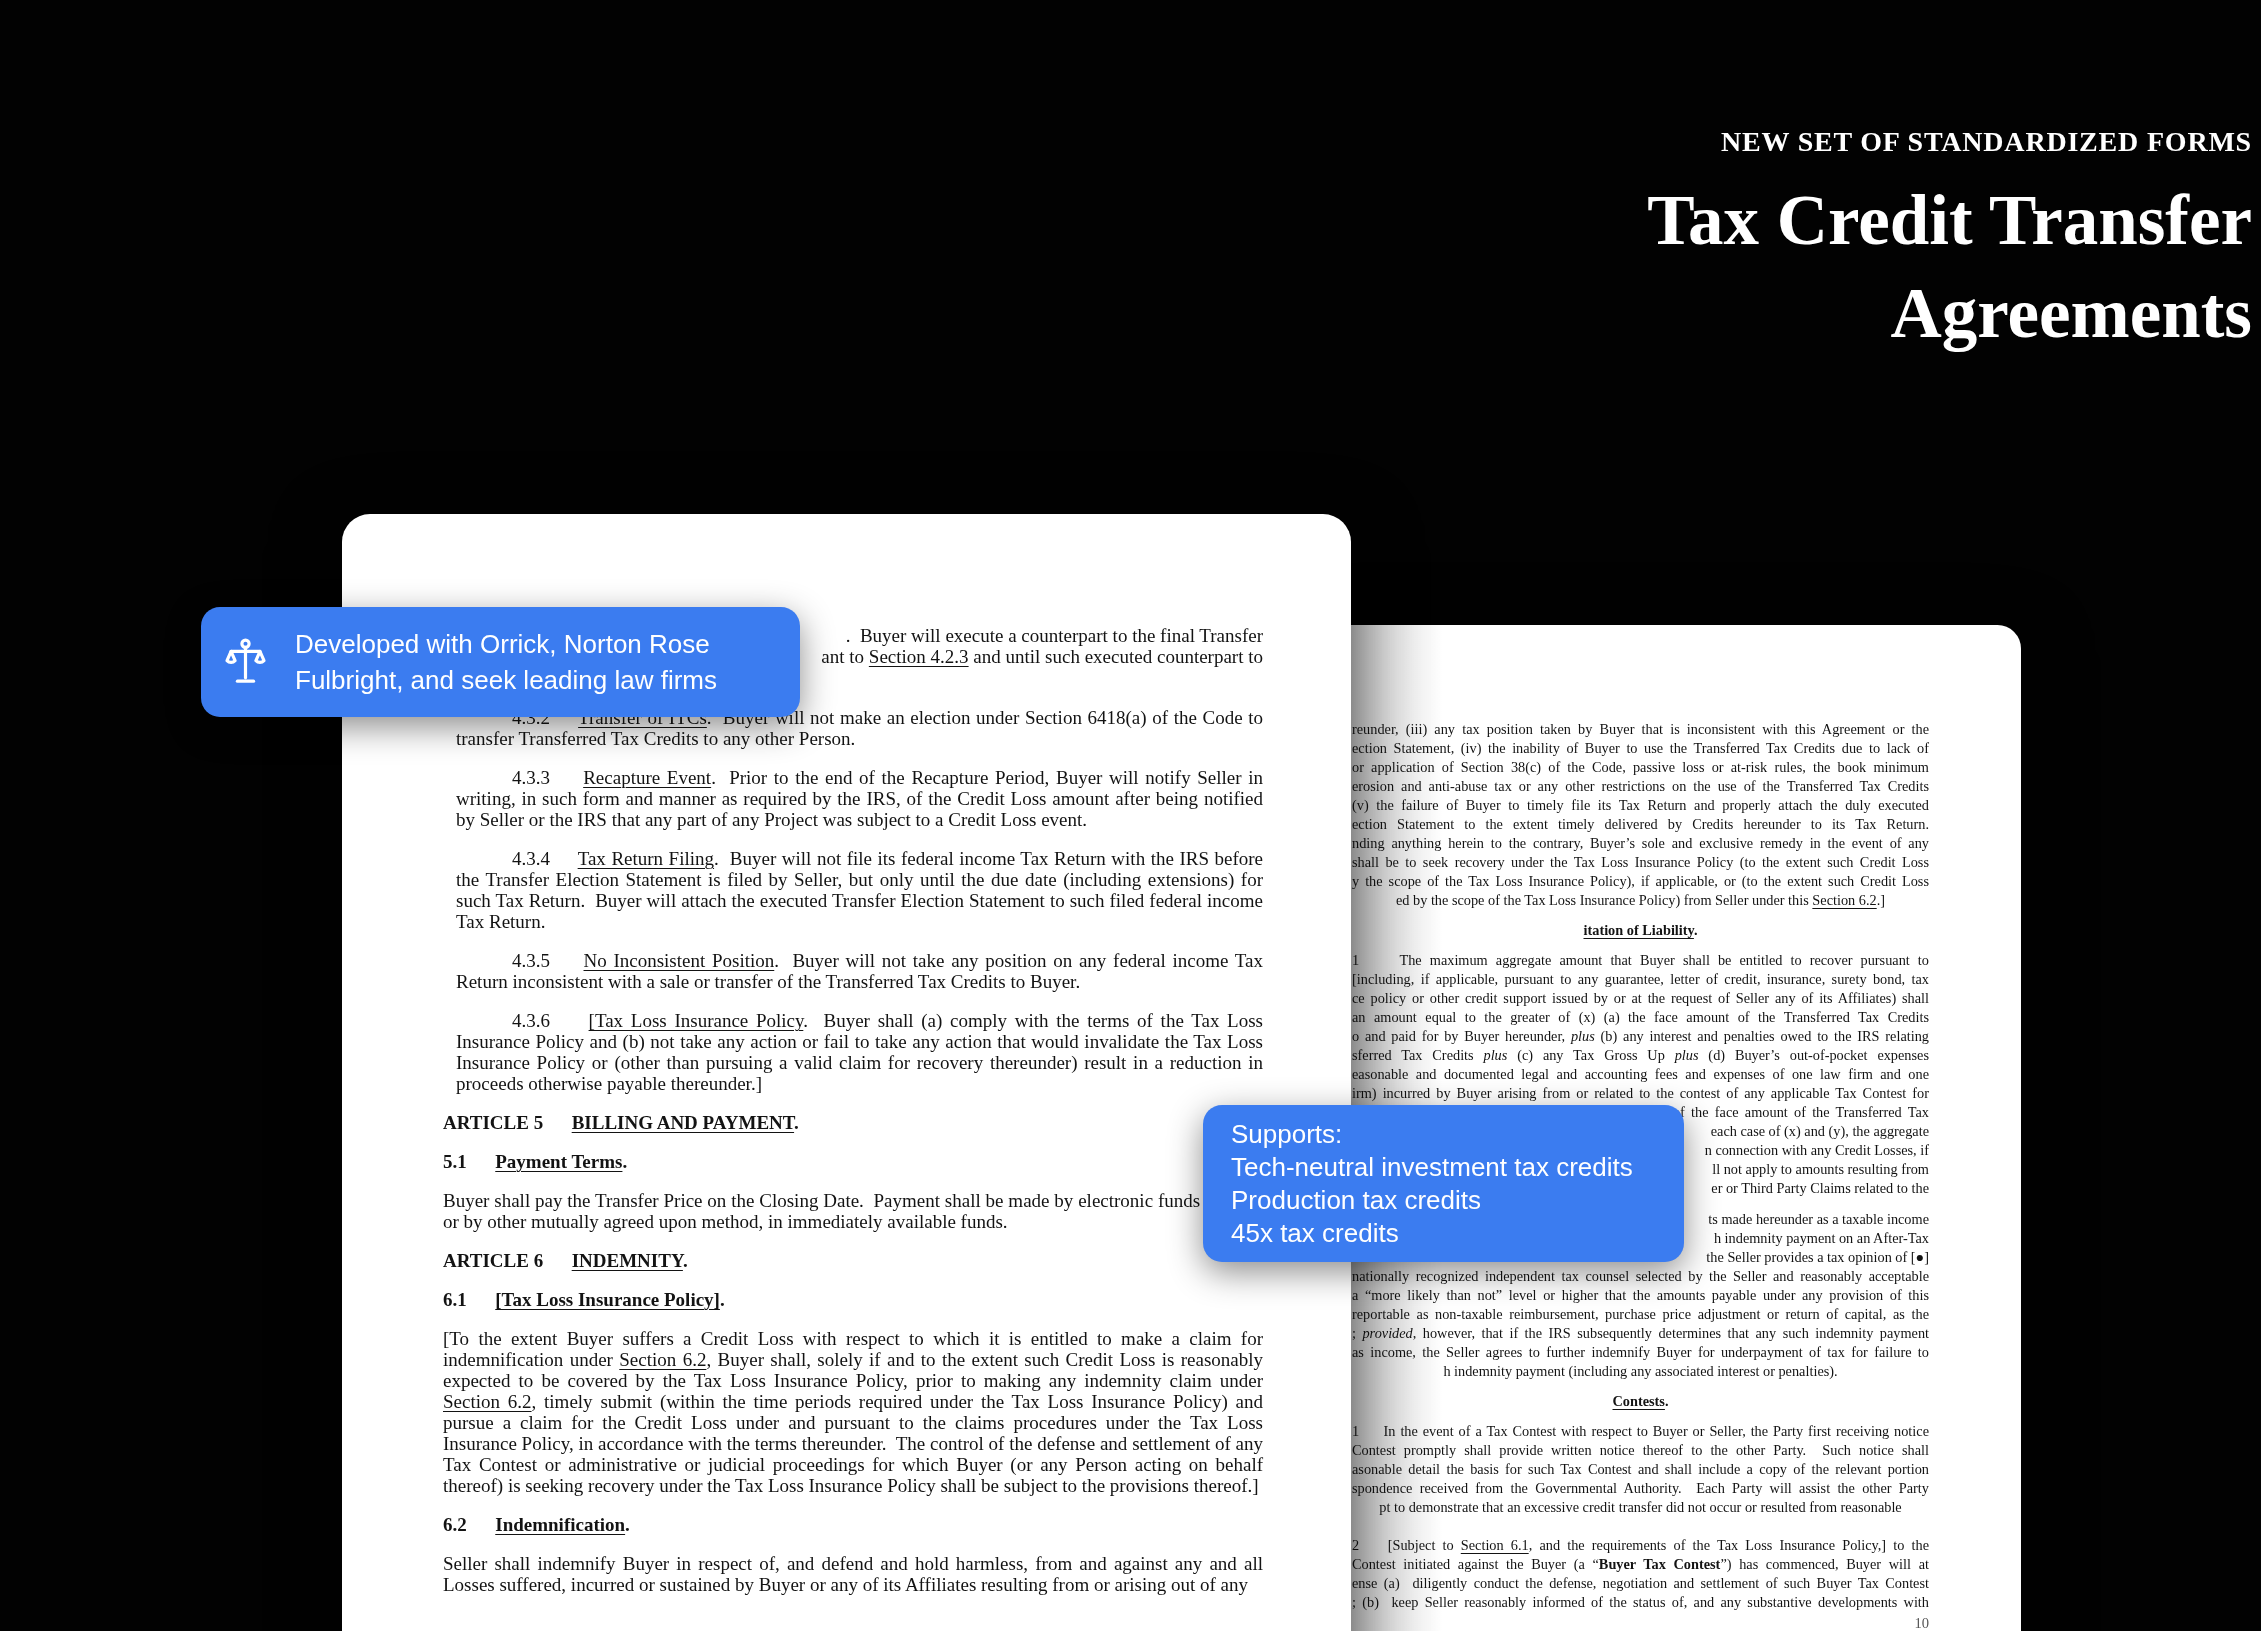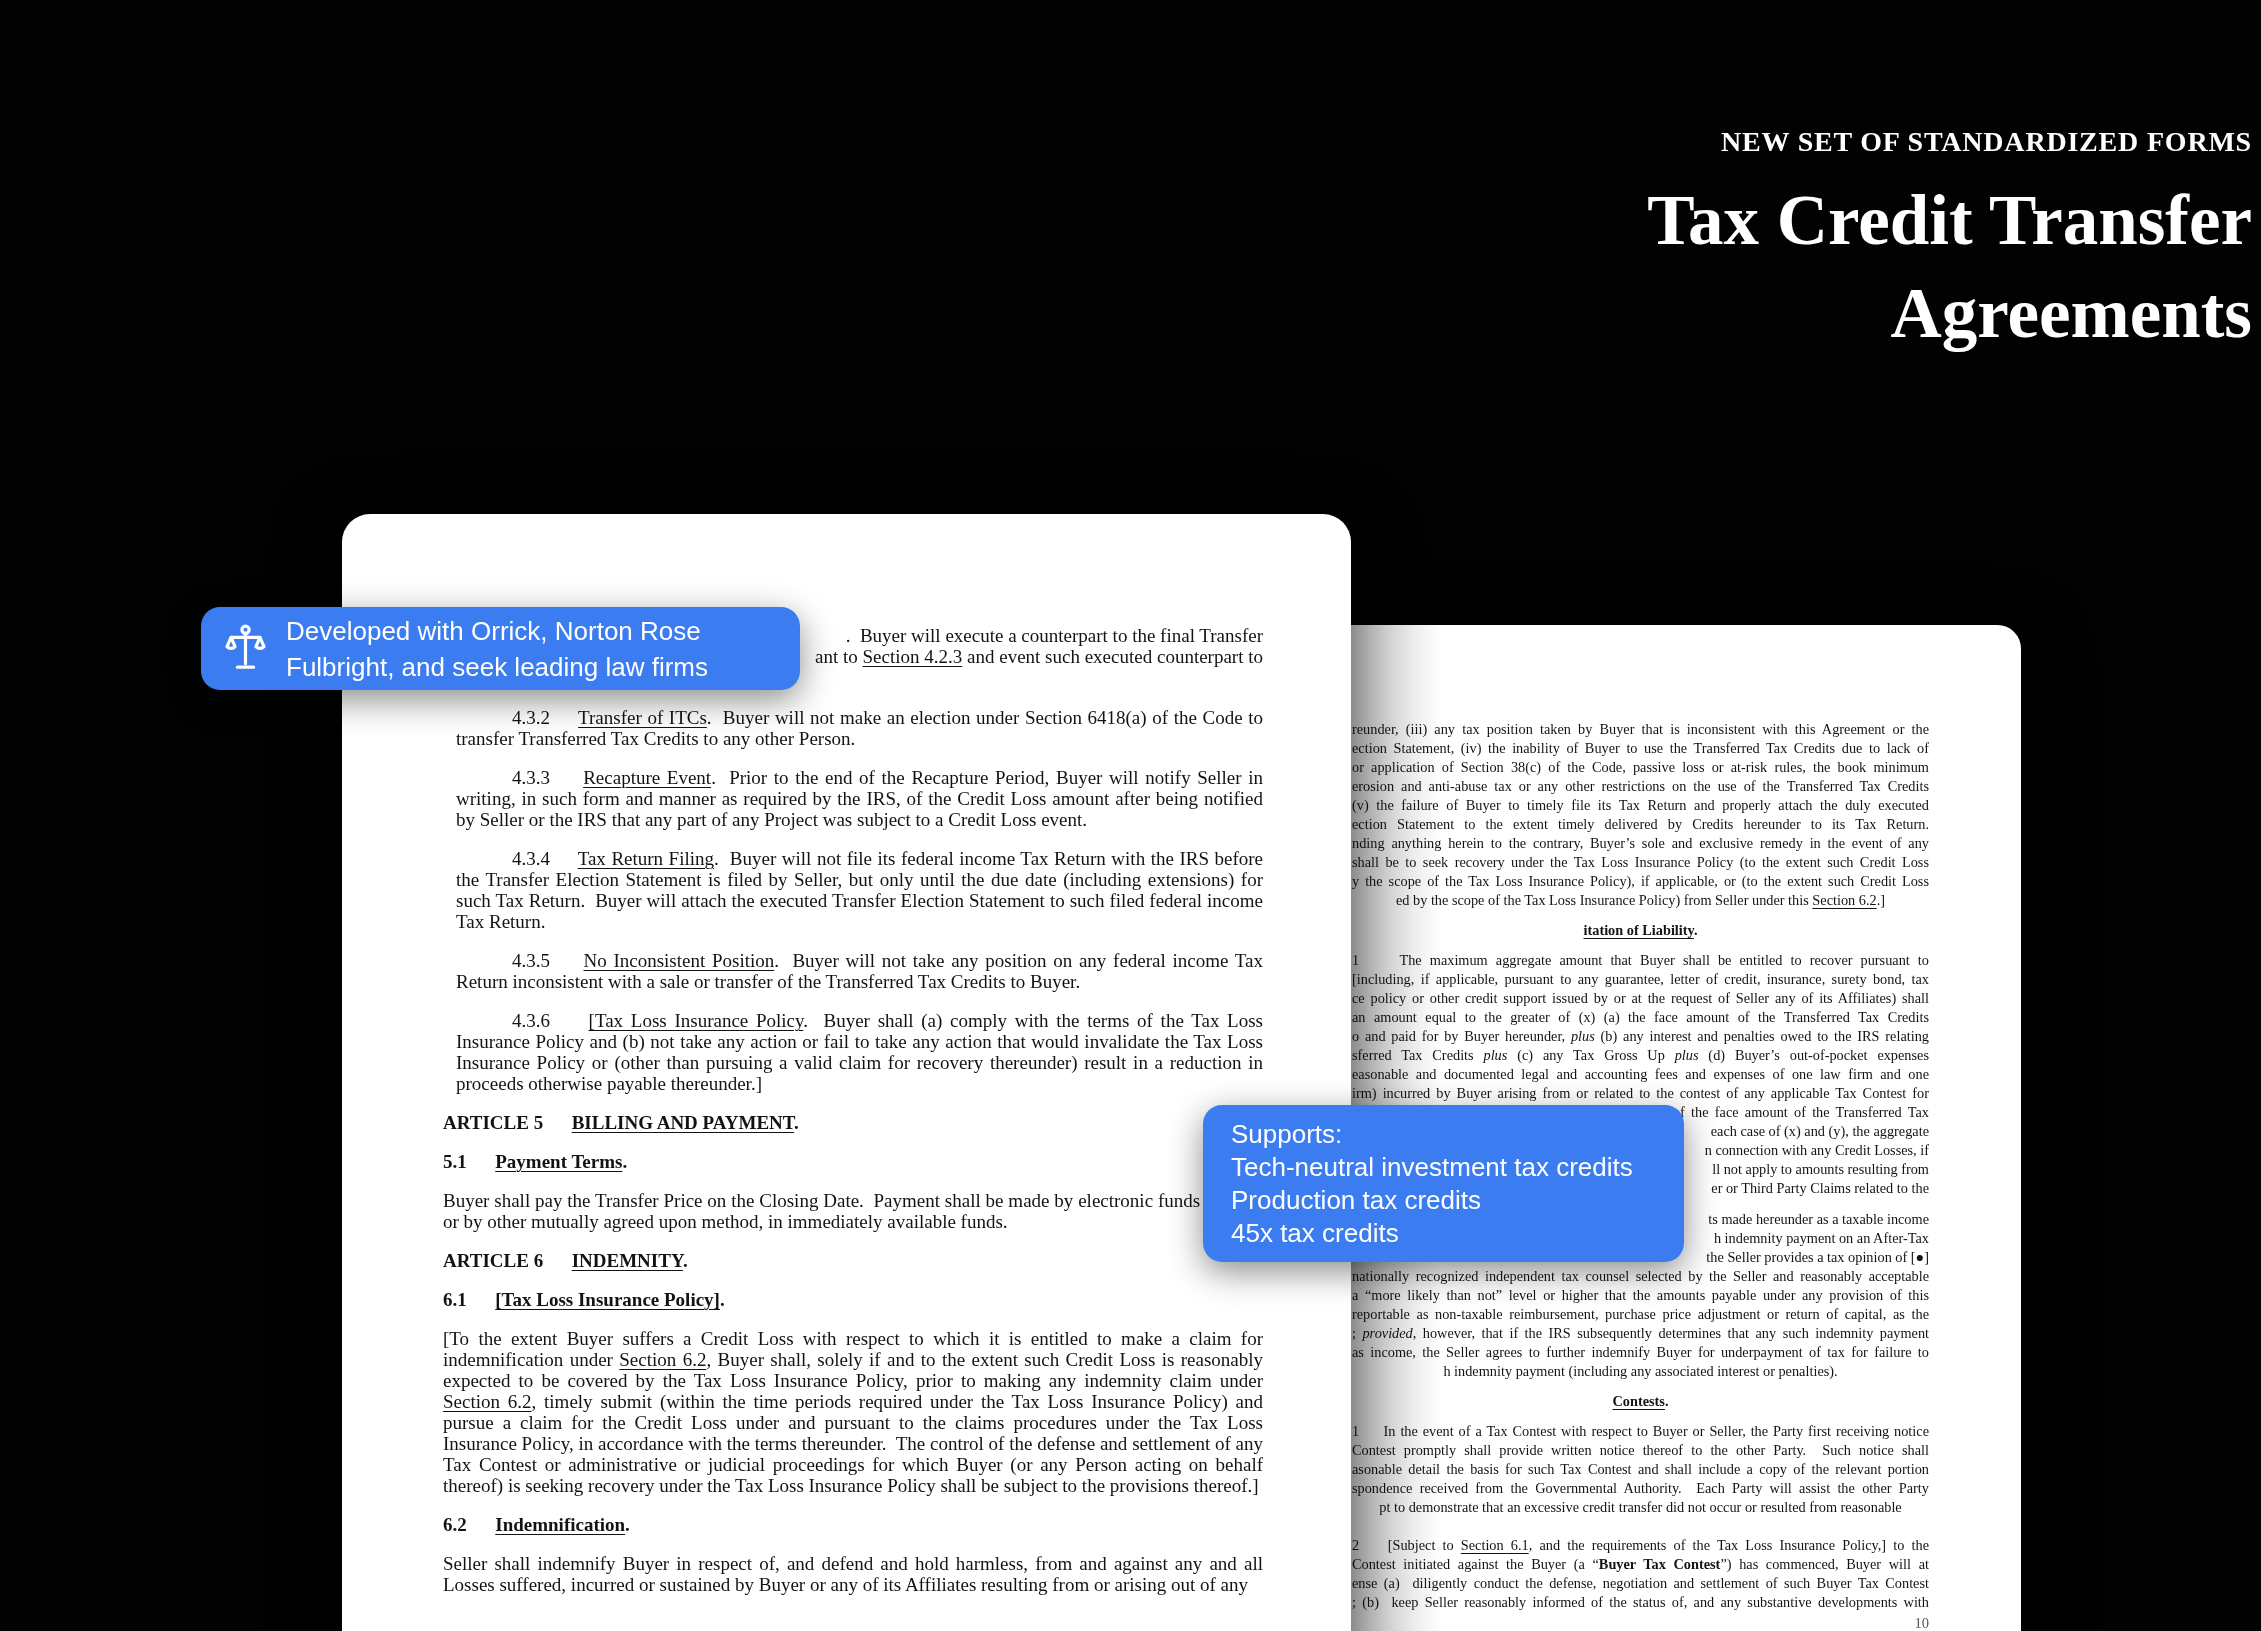--- a/index.html
+++ b/index.html
@@ -41,22 +41,22 @@
   .d2-line.j{text-align:justify;text-align-last:justify;}
   .d2-line.r{text-align:right;}
   .d2-line.l{text-align:center;}
   .pagenum{position:absolute;left:31px;top:990px;width:577px;text-align:right;
            font-size:14.6px;color:#555;}
 
   
   .badge{position:absolute;background:#3b7cf0;color:#fff;z-index:5;border-radius:19px;
          font-family:"Liberation Sans",sans-serif;box-sizing:border-box;
          box-shadow:0 10px 34px rgba(0,0,0,.45);}
-  .badge-law{left:201px;top:607px;width:599px;height:83px;display:flex;align-items:center;
-             padding:0 22.4px 0 19px;gap:15px;}
+  .badge-law{left:201px;top:607px;width:599px;height:110px;display:flex;align-items:center;
+             padding:0 22.4px 0 19px;gap:24px;}
   .badge-law .badge-line{font-size:26px;line-height:36px;white-space:nowrap;}
   .badge-icon{width:51px;height:51px;flex:0 0 auto;display:block;}
   .badge-icon svg{width:100%;height:100%;display:block;}
   .badge-supports{left:1203px;top:1105px;width:481px;height:157px;padding:13px 28px;}
   .badge-supports .badge-line{font-size:26px;line-height:33px;white-space:nowrap;}
 </style>
 </head>
 <body>
 
 <div class="stage">
@@ -125,21 +125,21 @@
           <div class="d2-line j"><span>Contest initiated against the Buyer (a “</span><span class="b">Buyer Tax Contest</span><span>”) has commenced, Buyer will at</span></div>
           <div class="d2-line j">ense (a)&nbsp; diligently conduct the defense, negotiation and settlement of such Buyer Tax Contest</div>
           <div class="d2-line j">; (b)&nbsp; keep Seller reasonably informed of the status of, and any substantive developments with</div>
         </div>
       </div>
     <div class="pagenum">10</div>
   </section>
 
   <section class="page page1">
     <div class="d1-text">
-        <p class="opening"><span>.&nbsp; Buyer will execute a counterpart to the final Transfer</span><br><span>ant to </span><span class="u">Section 4.2.3</span><span> and event such executed counterpart to</span></p>
+        <p class="opening"><span>.&nbsp; Buyer will execute a counterpart to the final Transfer</span><br><span>ant to </span><span class="u">Section 4.2.3</span><span> and until such executed counterpart to</span></p>
         <p class="indent gap-lg"><span>4.3.2</span><span>&nbsp;&nbsp;&nbsp;&nbsp;&nbsp;</span><span class="u">Transfer of ITCs</span><span>.&nbsp; Buyer will not make an election under Section 6418(a) of the Code to transfer Transferred Tax Credits to any other Person.</span></p>
         <p class="indent"><span>4.3.3</span><span>&nbsp;&nbsp;&nbsp;&nbsp;&nbsp;</span><span class="u">Recapture Event</span><span>.&nbsp; Prior to the end of the Recapture Period, Buyer will notify Seller in writing, in such form and manner as required by the IRS, of the Credit Loss amount after being notified by Seller or the IRS that any part of any Project was subject to a Credit Loss event.</span></p>
         <p class="indent"><span>4.3.4</span><span>&nbsp;&nbsp;&nbsp;&nbsp;&nbsp;</span><span class="u">Tax Return Filing</span><span>.&nbsp; Buyer will not file its federal income Tax Return with the IRS before the Transfer Election Statement is filed by Seller, but only until the due date (including extensions) for such Tax Return.&nbsp; Buyer will attach the executed Transfer Election Statement to such filed federal income Tax Return.</span></p>
         <p class="indent"><span>4.3.5</span><span>&nbsp;&nbsp;&nbsp;&nbsp;&nbsp;</span><span class="u">No Inconsistent Position</span><span>.&nbsp; Buyer will not take any position on any federal income Tax Return inconsistent with a sale or transfer of the Transferred Tax Credits to Buyer.</span></p>
         <p class="indent"><span>4.3.6</span><span>&nbsp;&nbsp;&nbsp;&nbsp;&nbsp;</span><span class="u">[Tax Loss Insurance Policy</span><span>.&nbsp; Buyer shall (a) comply with the terms of the Tax Loss Insurance Policy and (b) not take any action or fail to take any action that would invalidate the Tax Loss Insurance Policy or (other than pursuing a valid claim for recovery thereunder) result in a reduction in proceeds otherwise payable thereunder.]</span></p>
         <p><span class="b">ARTICLE 5</span><span>&nbsp;&nbsp;&nbsp;&nbsp;&nbsp;&nbsp;</span><span class="u b">BILLING AND PAYMENT</span><span class="b">.</span></p>
         <p><span class="b">5.1</span><span>&nbsp;&nbsp;&nbsp;&nbsp;&nbsp;&nbsp;</span><span class="u b">Payment Terms</span><span class="b">.</span></p>
         <p><span>Buyer shall pay the Transfer Price on the Closing Date.&nbsp; Payment shall be made by electronic funds transfer or by other mutually agreed upon method, in immediately available funds.</span></p>
         <p><span class="b">ARTICLE 6</span><span>&nbsp;&nbsp;&nbsp;&nbsp;&nbsp;&nbsp;</span><span class="u b">INDEMNITY</span><span class="b">.</span></p>
         <p><span class="b">6.1</span><span>&nbsp;&nbsp;&nbsp;&nbsp;&nbsp;&nbsp;</span><span class="u b">[Tax Loss Insurance Policy]</span><span class="b">.</span></p>

